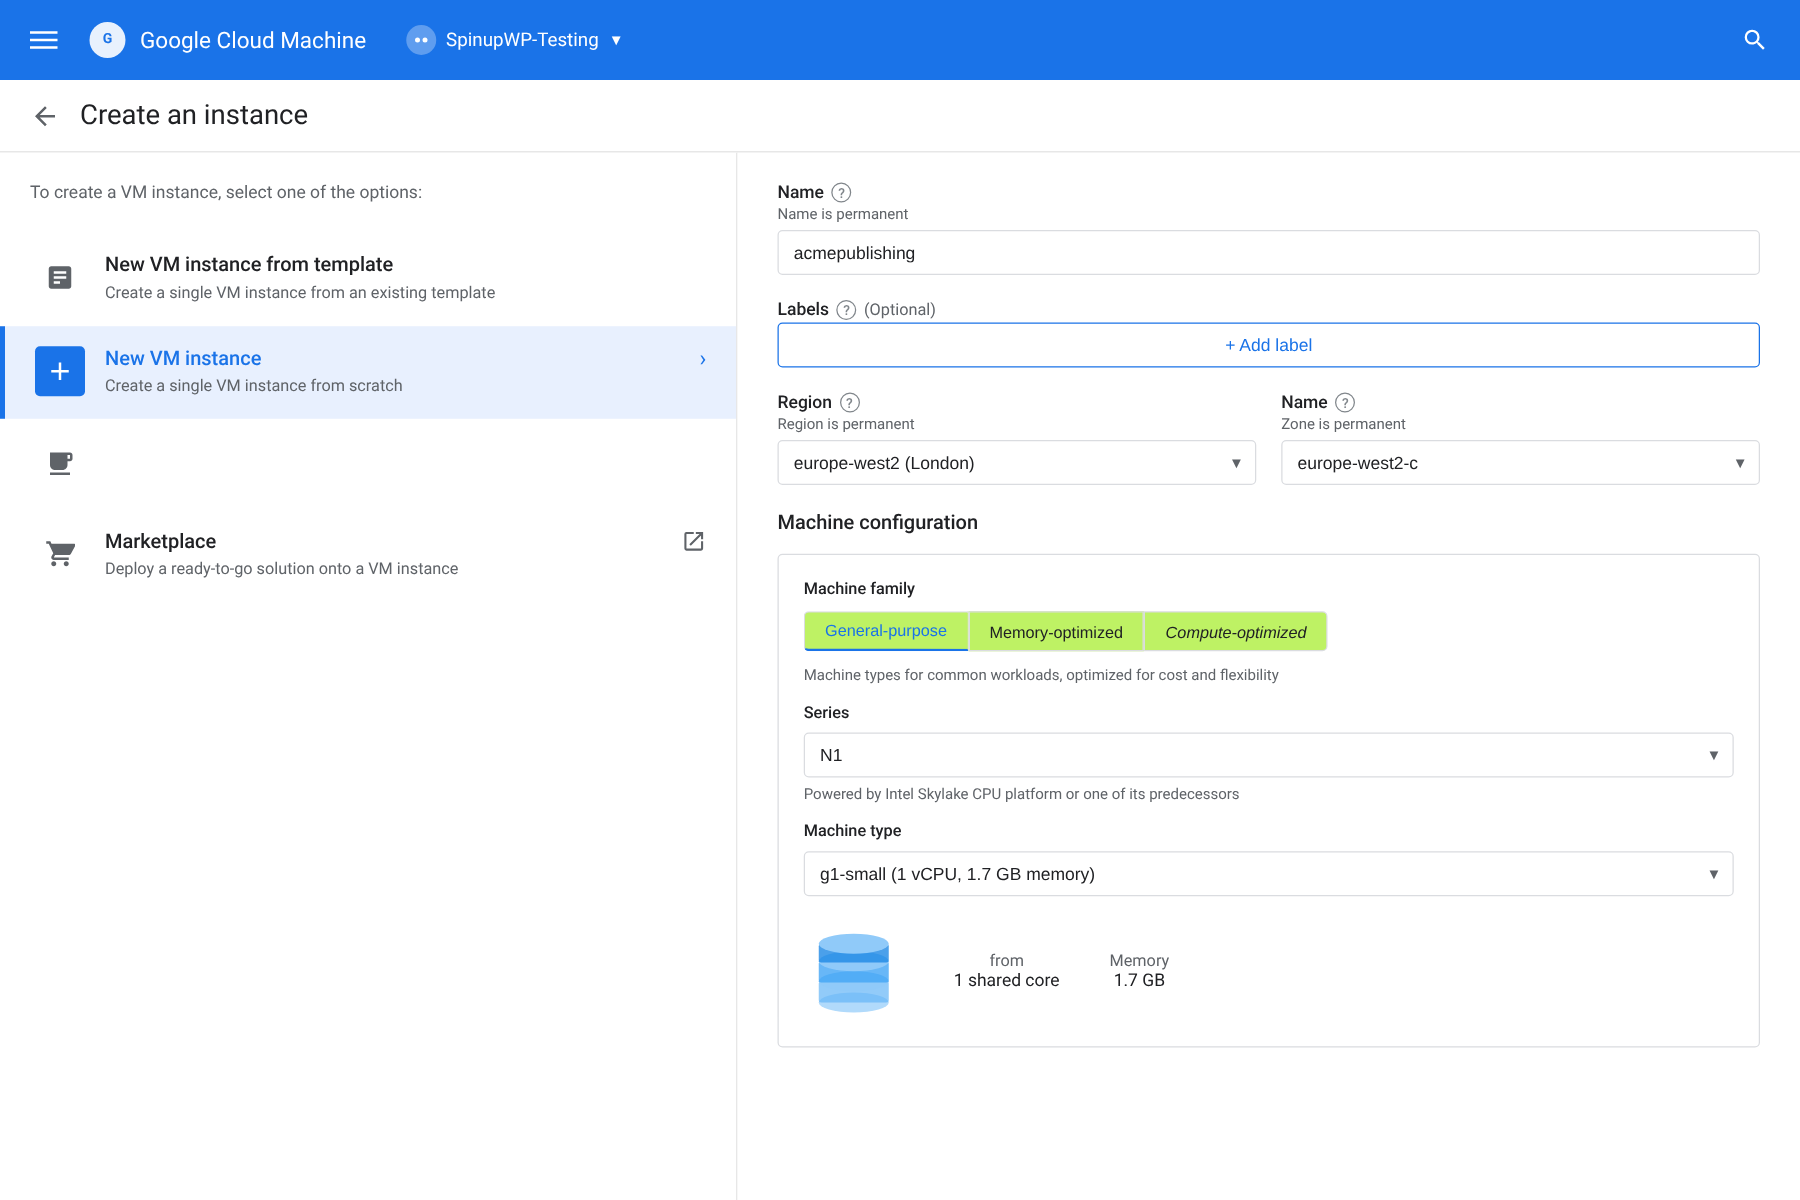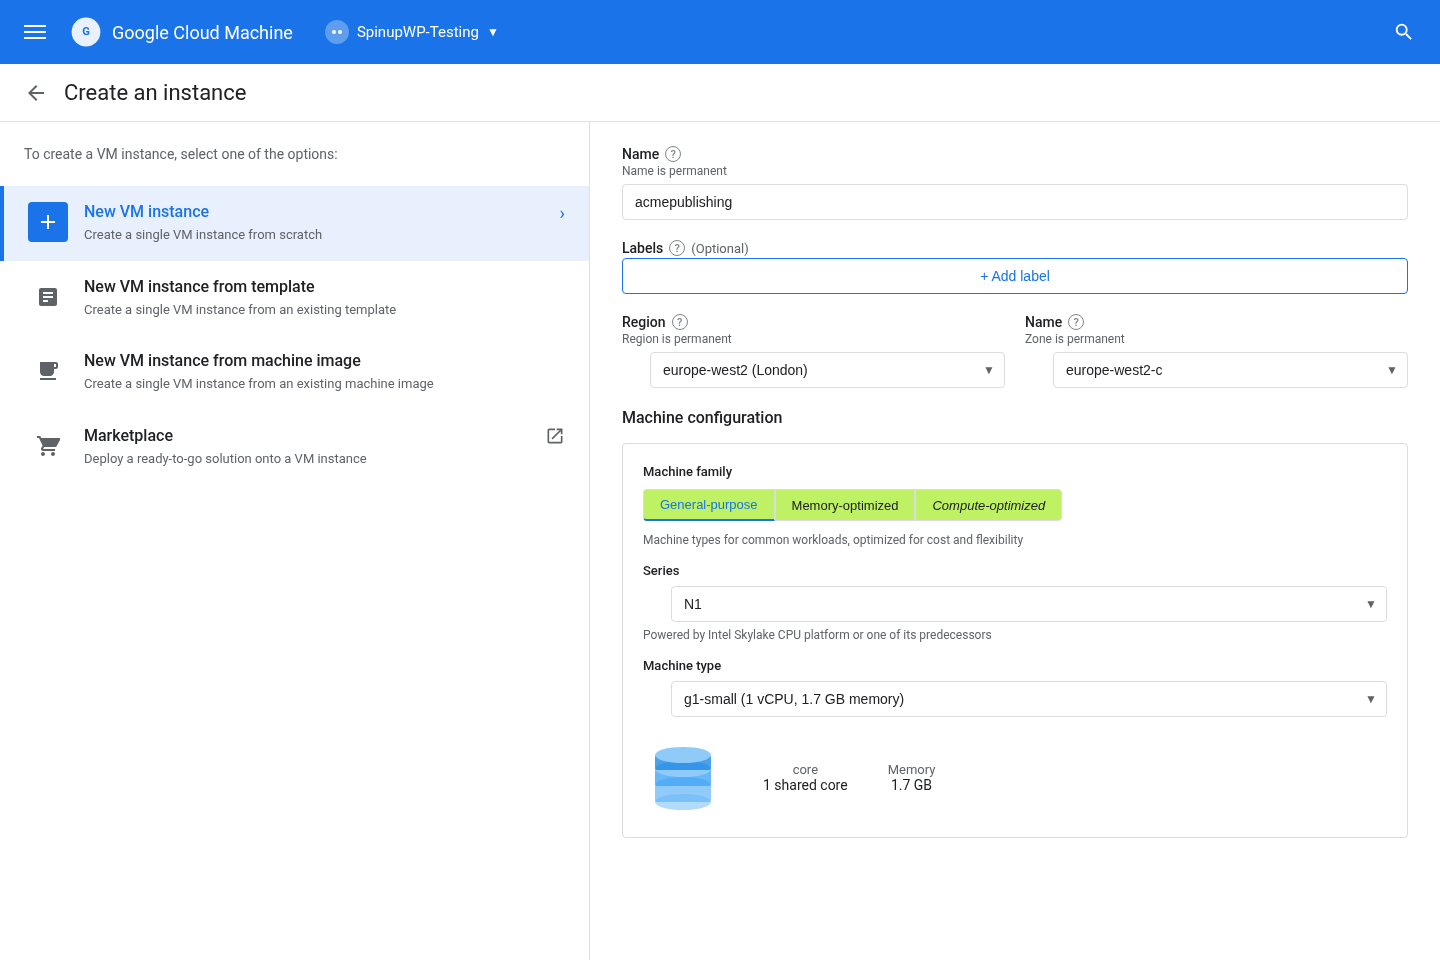--- a/index.html
+++ b/index.html
@@ -236,21 +236,20 @@
     }
 
     .form-row {
       display: flex;
       gap: 20px;
     }
     .form-col { flex: 1; }
 
     .form-select-wrapper {
       position: relative;
-      margin-left: 28px;
     }
     .form-select {
       width: 100%;
       height: 36px;
       border: 1px solid #dadce0;
       border-radius: 4px;
       padding: 0 32px 0 12px;
       font-size: 14px;
       color: #202124;
       appearance: none;
@@ -388,54 +387,50 @@
     </svg>
   </a>
   <h1 class="page-title">Create an instance</h1>
 </header>
 
 <div class="main-layout">
 
   <div class="left-panel">
     <p class="left-panel-intro">To create a VM instance, select one of the options:</p>
 
+    <div class="option-item">
+      <div class="option-icon">
+        <svg viewBox="0 0 24 24" fill="#5f6368">
+          <path d="M19 3H5c-1.1 0-2 .9-2 2v14c0 1.1.9 2 2 2h14c1.1 0 2-.9 2-2V5c0-1.1-.9-2-2-2zm-7 14H7v-2h5v2zm5-4H7v-2h10v2zm0-4H7V7h10v2z"></path>
+        </svg>
+      </div>
+      <div class="option-text">
+        <div class="option-title">New VM instance from template</div>
+        <div class="option-desc">Create a single VM instance from an existing template</div>
+      </div>
+    </div>
+
     <div class="option-item active">
       <div class="option-icon active-icon">
         <svg viewBox="0 0 24 24" fill="white">
           <path d="M19 13h-6v6h-2v-6H5v-2h6V5h2v6h6v2z"></path>
         </svg>
       </div>
       <div class="option-text">
         <div class="option-title">New VM instance</div>
         <div class="option-desc">Create a single VM instance from scratch</div>
       </div>
       <div class="option-chevron">›</div>
     </div>
 
     <div class="option-item">
       <div class="option-icon">
         <svg viewBox="0 0 24 24" fill="#5f6368">
-          <path d="M19 3H5c-1.1 0-2 .9-2 2v14c0 1.1.9 2 2 2h14c1.1 0 2-.9 2-2V5c0-1.1-.9-2-2-2zm-7 14H7v-2h5v2zm5-4H7v-2h10v2zm0-4H7V7h10v2z"></path>
-        </svg>
-      </div>
-      <div class="option-text">
-        <div class="option-title">New VM instance from template</div>
-        <div class="option-desc">Create a single VM instance from an existing template</div>
-      </div>
-    </div>
-
-    <div class="option-item">
-      <div class="option-icon">
-        <svg viewBox="0 0 24 24" fill="#5f6368">
           <path d="M20 3H4v10c0 2.21 1.79 4 4 4h6c2.21 0 4-1.79 4-4v-3h2c1.11 0 2-.89 2-2V5c0-1.11-.89-2-2-2zm0 5h-2V5h2v3zM4 19h16v2H4z"></path>
         </svg>
-      </div>
-      <div class="option-text">
-        <div class="option-title">New VM instance from machine image</div>
-        <div class="option-desc">Create a single VM instance from an existing machine image</div>
       </div>
     </div>
 
     <div class="option-item" style="position:relative;">
       <div class="option-icon">
         <svg viewBox="0 0 24 24" fill="#5f6368">
           <path d="M7 18c-1.1 0-1.99.9-1.99 2S5.9 22 7 22s2-.9 2-2-.9-2-2-2zM1 2v2h2l3.6 7.59-1.35 2.45c-.16.28-.25.61-.25.96C5 16.1 6.1 17 7 17h12v-2H7.42c-.14 0-.25-.11-.25-.25l.03-.12.9-1.63H19c.75 0 1.41-.41 1.75-1.03l3.58-6.49A1 1 0 0023.42 4H5.21l-.94-2H1zm16 16c-1.1 0-1.99.9-1.99 2s.89 2 1.99 2 2-.9 2-2-.9-2-2-2z"></path>
         </svg>
       </div>
       <div class="option-text">
@@ -543,21 +538,21 @@
             <ellipse cx="30" cy="55" rx="28" ry="8" fill="#90caf9" opacity="0.7"></ellipse>
             <rect x="2" y="38" width="56" height="17" fill="#64b5f6" opacity="0.7" rx="2"></rect>
             <ellipse cx="30" cy="38" rx="28" ry="8" fill="#90caf9"></ellipse>
             <rect x="2" y="22" width="56" height="17" fill="#42a5f5" opacity="0.8" rx="2"></rect>
             <ellipse cx="30" cy="22" rx="28" ry="8" fill="#90caf9"></ellipse>
             <rect x="2" y="8" width="56" height="15" fill="#1e88e5" opacity="0.8" rx="2"></rect>
             <ellipse cx="30" cy="8" rx="28" ry="8" fill="#90caf9"></ellipse>
           </g>
         </svg>
         <div class="machine-stat">
-          <div class="machine-stat-label">core</div>
+          <div class="machine-stat-label">from</div>
           <div class="machine-stat-value">1 shared core</div>
         </div>
         <div class="machine-stat">
           <div class="machine-stat-label">Memory</div>
           <div class="machine-stat-value">1.7 GB</div>
         </div>
       </div>
 
     </div>
 

